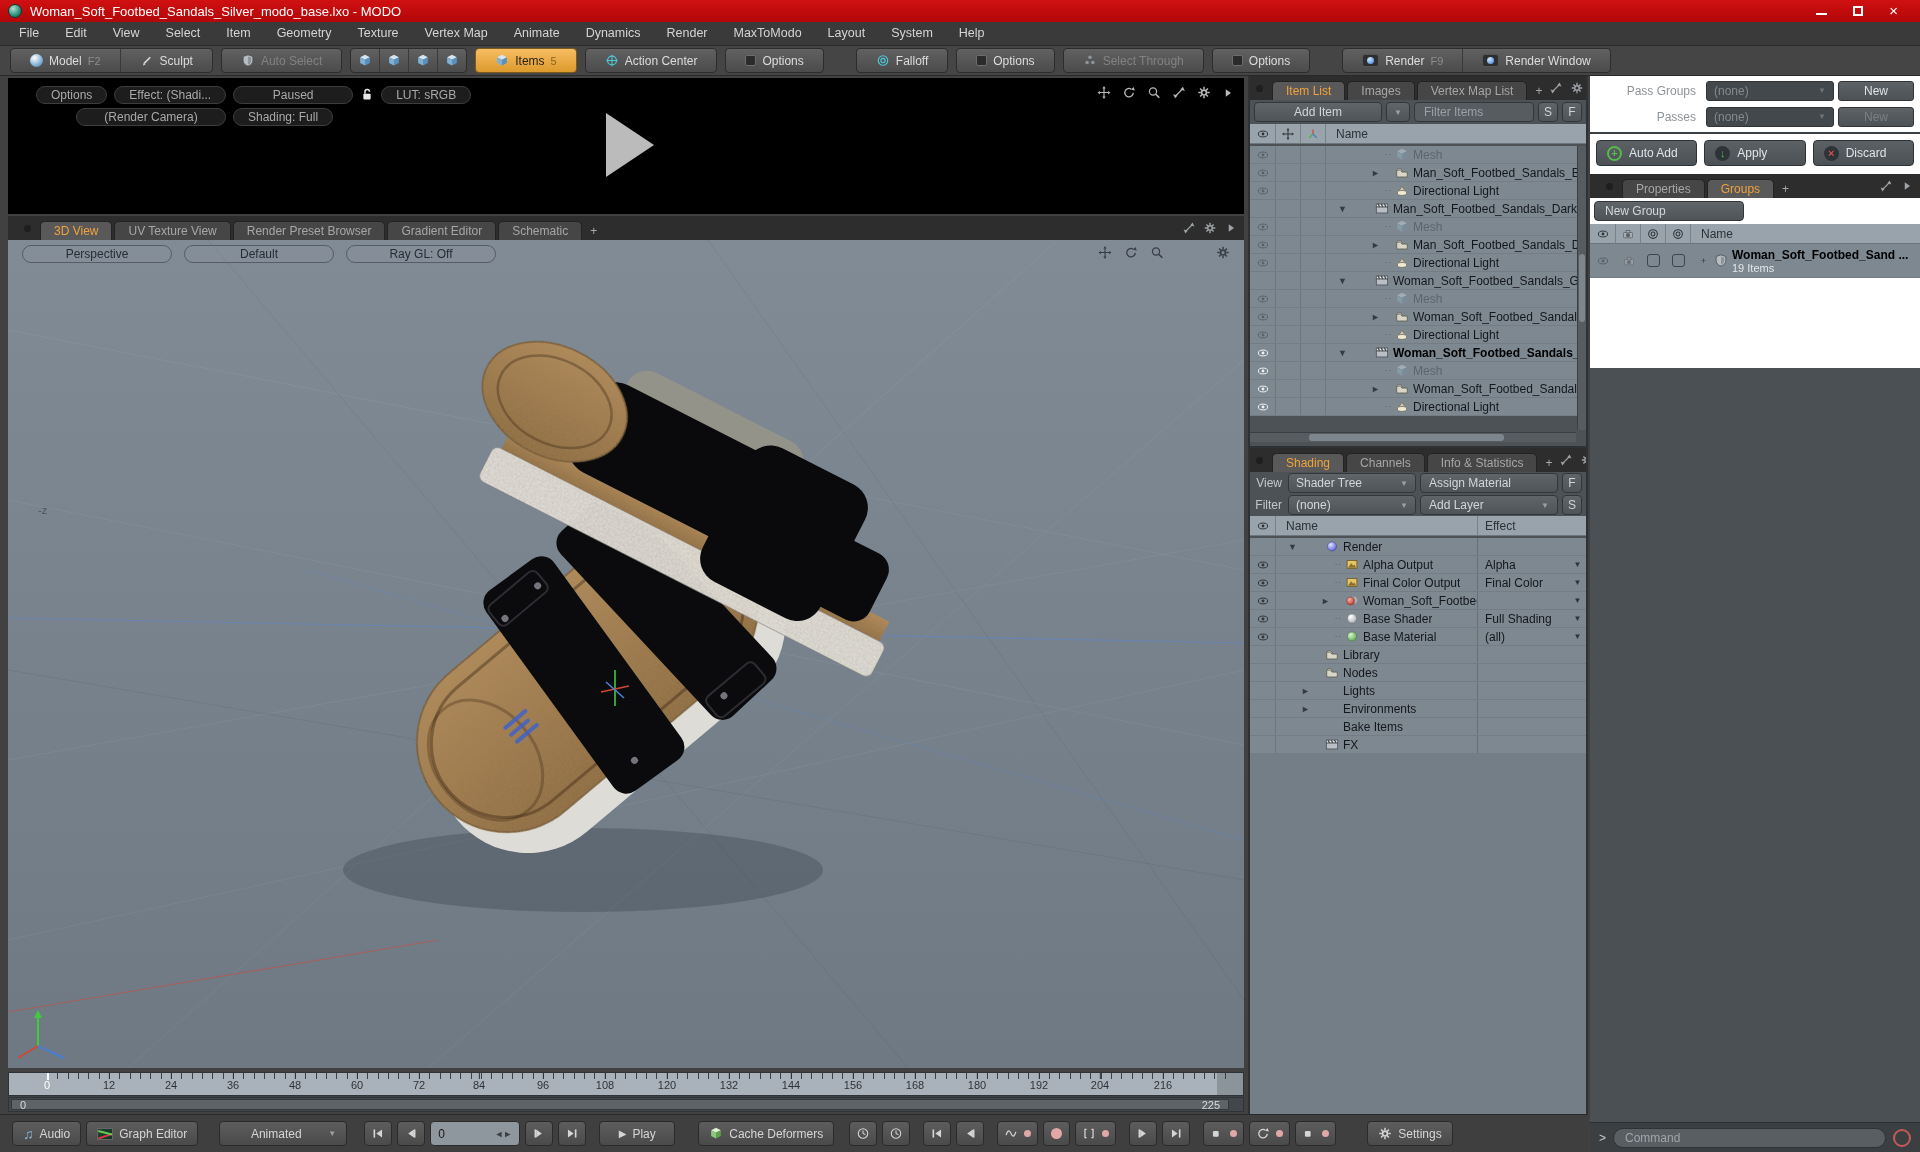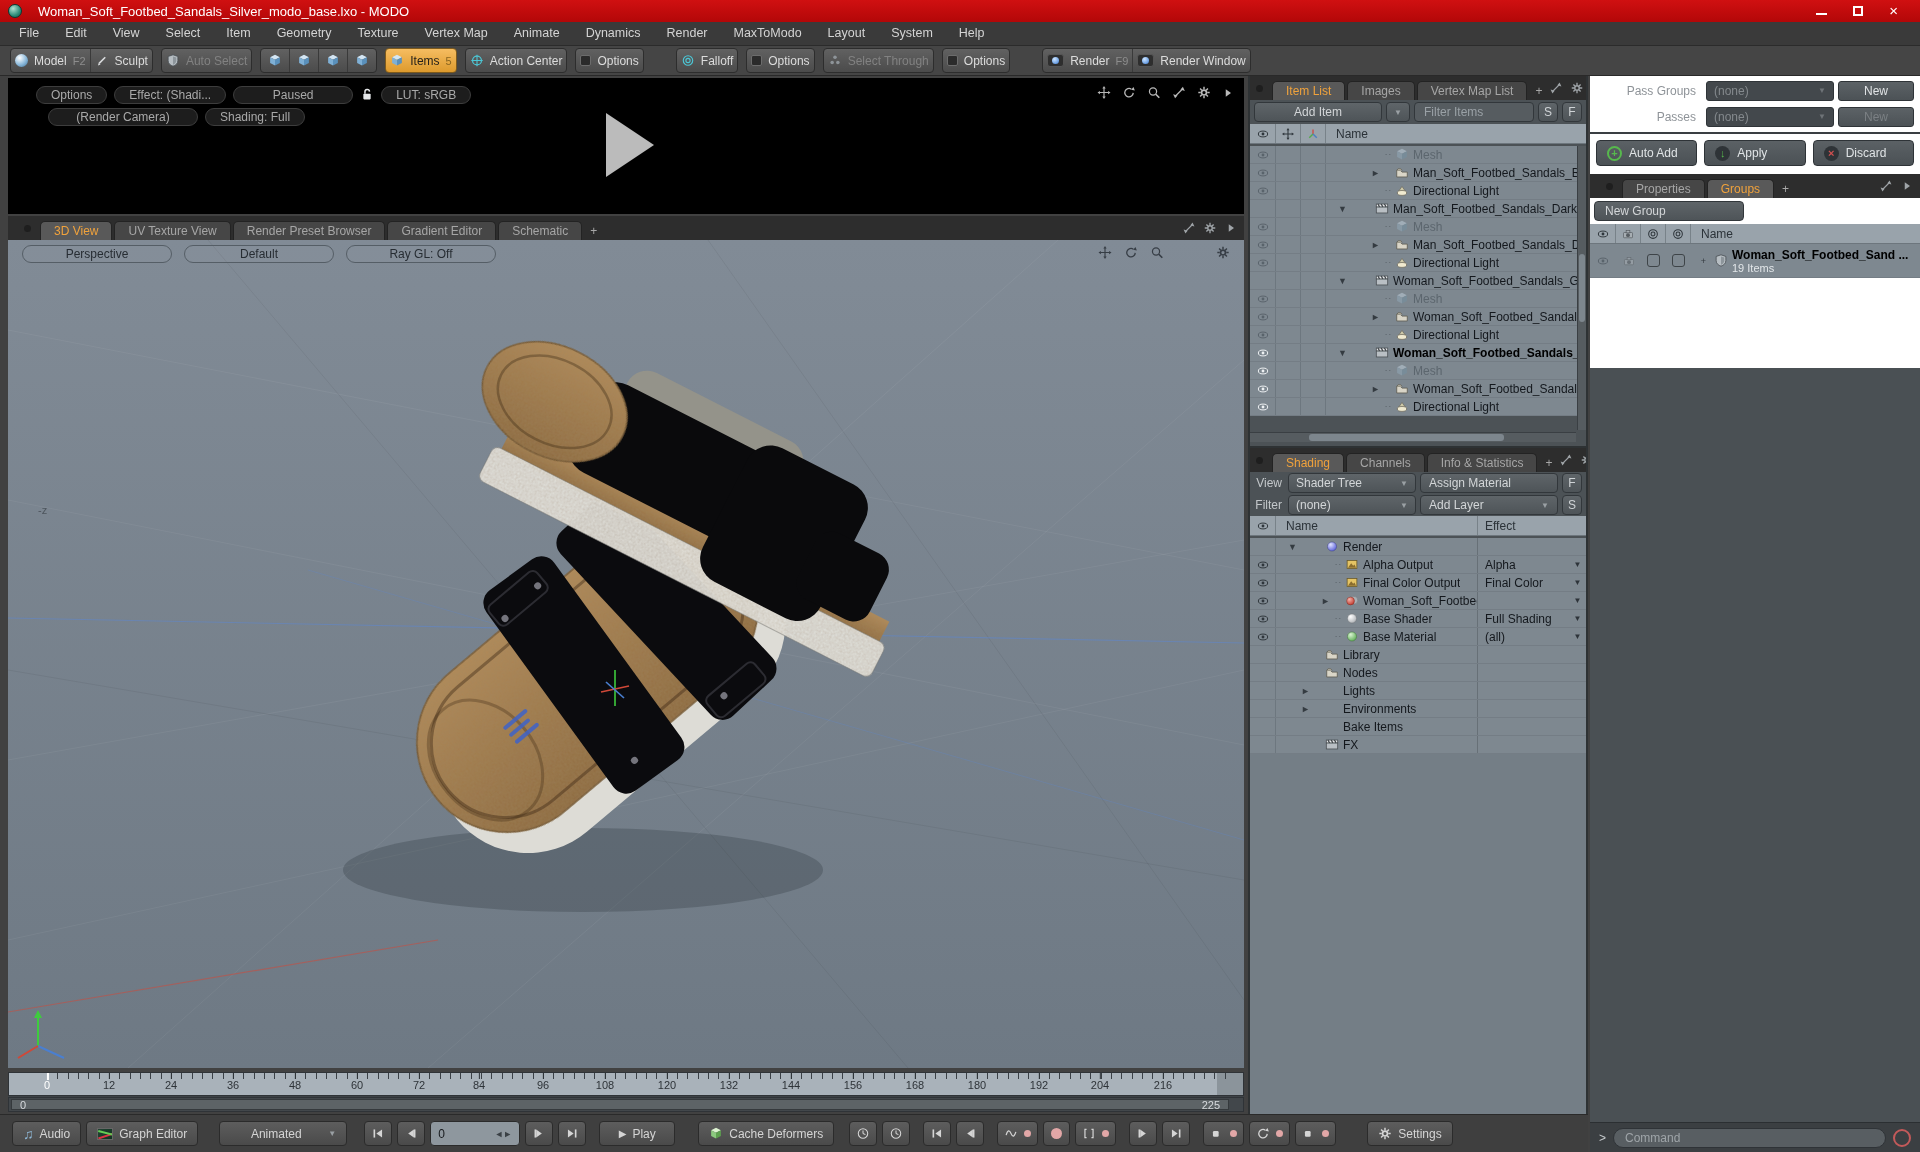--- a/index.html
+++ b/index.html
@@ -5,40 +5,40 @@
 *{margin:0;padding:0;box-sizing:border-box;user-select:none}
 html,body{width:1920px;height:1152px;overflow:hidden;background:#333;
   font-family:"Liberation Sans",sans-serif;font-size:12px}
 #app{position:relative;width:1920px;height:1152px;background:#414141;color:#ccc}
 svg.ic{width:14px;height:13px;flex:none}
 svg.ic12{width:12px;height:12px;flex:none}
 
 
 .titlebar{position:absolute;left:0;top:0;right:0;height:22px;
   background:linear-gradient(#d01011,#b30708);display:flex;align-items:center;
-  gap:16px;padding:0 8px;color:#fff;font-size:13px}
+  gap:8px;padding:0 8px;color:#fff;font-size:13px}
 .appicon{width:14px;height:14px;border-radius:50%;
   background:radial-gradient(circle at 35% 30%,#aee0d0,#2e8d7a 60%,#14574a);
   border:1px solid #083b32}
 .winctl{margin-left:auto;display:flex;gap:26px;align-items:center;padding-right:14px}
 .ico-min{width:11px;height:8px;border-bottom:2px solid #fff}
 .ico-max{width:10px;height:10px;border:2px solid #fff}
 .ico-close{color:#fff;font-size:15px;line-height:10px}
 
 
 .menubar{position:absolute;left:0;top:22px;right:0;height:24px;background:#3a3a3a;
   display:flex;align-items:center;padding-left:6px;border-bottom:1px solid #2b2b2b}
 .menu-item{padding:0 13px;line-height:23px;color:#d4d4d4;font-size:12.5px}
 
 
 .maintoolbar{position:absolute;left:0;top:46px;right:0;height:30px;background:#454545;
   display:flex;align-items:center;padding:0 10px;gap:8px;border-bottom:1px solid #292929}
 .tgroup{display:flex;border:1px solid #2d2d2d;border-radius:4px;
   background:linear-gradient(#616161,#4b4b4b);overflow:hidden;height:25px}
-.tbtn{display:flex;align-items:center;gap:6px;padding:0 4px;color:#dcdcdc;
+.tbtn{display:flex;align-items:center;gap:6px;padding:0 19px;color:#dcdcdc;
   border-right:1px solid #3a3a3a;height:100%}
 .tgroup .tbtn:last-child{border-right:none}
 .tbtn.single{border:1px solid #2d2d2d;border-radius:4px;height:25px;
   background:linear-gradient(#616161,#4b4b4b)}
 .tbtn .key{color:#8d8d8d;font-size:11px}
 .tbtn.gray,.tbtn.gray .key{color:#828282}
 .tbtn.items{background:linear-gradient(#f6bd61,#dd9a2d);color:#27221a;border:1px solid #7d5a1d}
 .tbtn.items .key{color:#8a651f}
 .cb{width:11px;height:11px;background:#2b2b2b;border:1px solid #6c6c6c;border-radius:2px}
 .modelsphere{width:13px;height:13px;border-radius:50%;
@@ -498,21 +498,21 @@
   <div class="preview">
     <div class="pvrow" style="left:28px;top:8px">
       <span class="pill">Options</span>
       <span class="pill">Effect: (Shadi...</span>
       <span class="pill" style="min-width:120px;text-align:center">Paused</span>
       <svg class="ic" style="margin-top:2px">
           <use href="#ic-lock"></use>
         </svg>
       <span class="pill">LUT: sRGB</span>
     </div>
-    <div class="pvrow" style="left:40px;top:30px">
+    <div class="pvrow" style="left:68px;top:30px">
       <span class="pill" style="min-width:150px;text-align:center">(Render Camera)</span>
       <span class="pill">Shading: Full</span>
     </div>
     <div class="pvicons">
       <svg class="ic">
           <use href="#ic-move"></use>
         </svg>
       <svg class="ic">
           <use href="#ic-rotate"></use>
         </svg>

